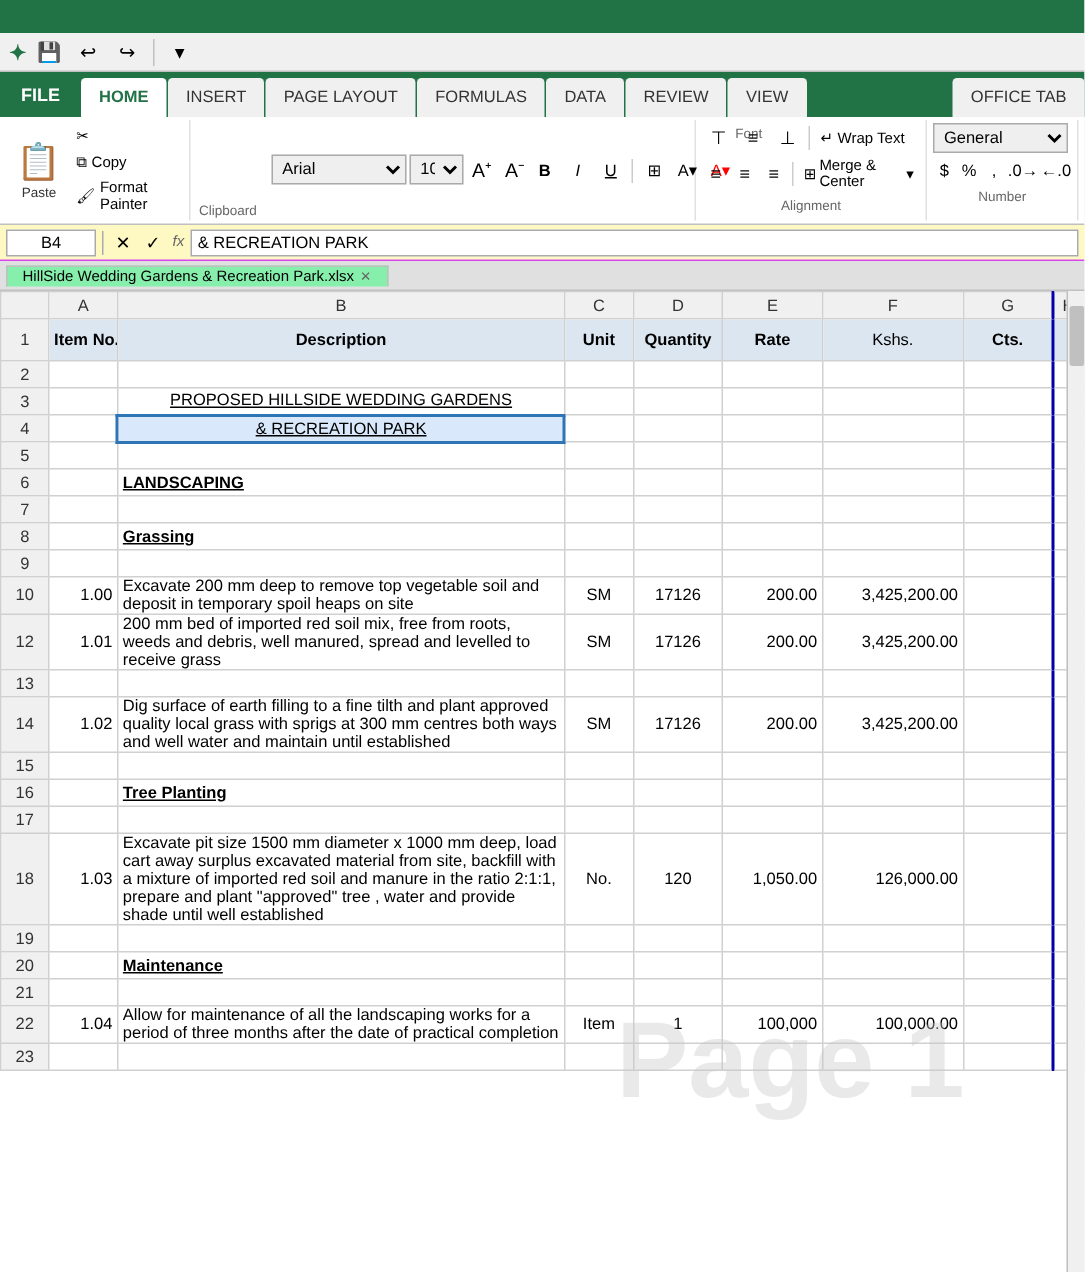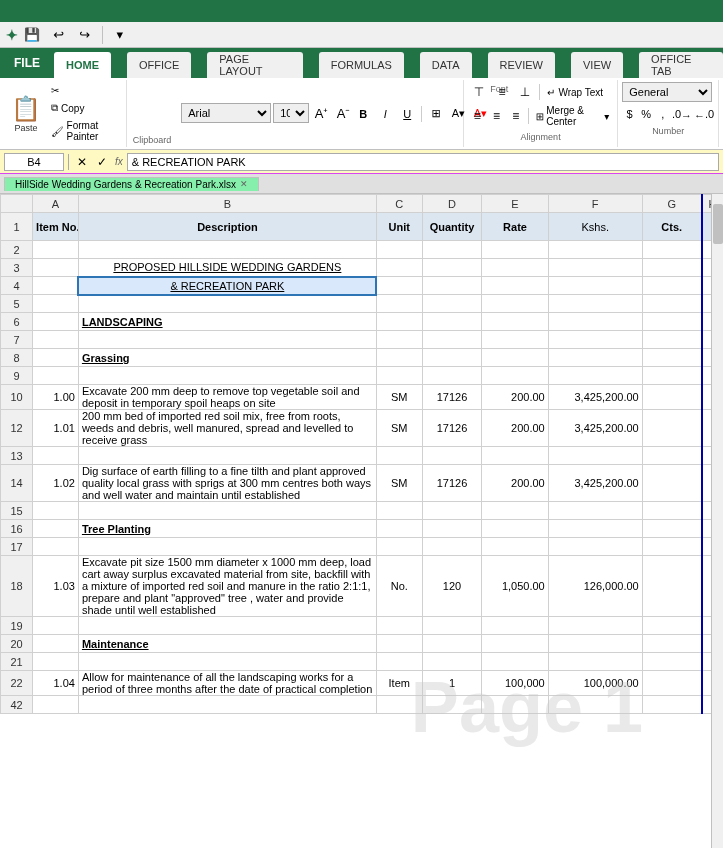--- a/index.html
+++ b/index.html
@@ -41,21 +41,21 @@
       background: #f0f0f0;
       color: #333;
       padding: 4px 12px;
       font-size: 11px;
       height: 26px;
       display: flex;
       align-items: center;
       cursor: pointer;
       border-top-left-radius: 3px;
       border-top-right-radius: 3px;
-      margin-right: 16px;
+      margin-right: 1px;
     }
     .ribbon-tab.active {
       background: #fff;
       color: #217346;
       font-weight: bold;
     }
     .ribbon-tab-office {
       background: #f0f0f0;
       color: #333;
       padding: 4px 12px;
@@ -385,21 +385,21 @@
   <button class="toolbar-btn" title="Save">💾</button>
   <button class="toolbar-btn" title="Undo">↩</button>
   <button class="toolbar-btn" title="Redo">↪</button>
   <span class="toolbar-sep"></span>
   <button class="toolbar-btn" title="Customize">▾</button>
 </div>
 
 <div class="tab-bar">
   <div class="tab-file">FILE</div>
   <div class="ribbon-tab active">HOME</div>
-  <div class="ribbon-tab">OFFICE</div>
+  <div class="ribbon-tab">INSERT</div>
   <div class="ribbon-tab">PAGE LAYOUT</div>
   <div class="ribbon-tab">FORMULAS</div>
   <div class="ribbon-tab">DATA</div>
   <div class="ribbon-tab">REVIEW</div>
   <div class="ribbon-tab">VIEW</div>
   <div class="ribbon-tab-office">OFFICE TAB</div>
 </div>
 
 <div class="ribbon-content">
 
@@ -759,21 +759,21 @@
           <td class="cell cell-right">1.04</td>
           <td class="cell cell-wrap" style="white-space: normal; vertical-align: top;">Allow for maintenance of all the landscaping works for a period of three months after the date of practical completion</td>
           <td class="cell cell-center">Item</td>
           <td class="cell cell-center">1</td>
           <td class="cell cell-right">100,000</td>
           <td class="cell cell-right">100,000.00</td>
           <td class="cell" style="border-right: 2px solid rgb(0, 0, 170);"></td>
           <td class="cell"></td>
         </tr>
         <tr>
-          <td class="row-header">42</td>
+          <td class="row-header">23</td>
           <td class="cell"></td>
           <td class="cell"></td>
           <td class="cell"></td>
           <td class="cell"></td>
           <td class="cell"></td>
           <td class="cell"></td>
           <td class="cell" style="border-right: 2px solid rgb(0, 0, 170);"></td>
           <td class="cell"></td>
         </tr>
       </tbody>

